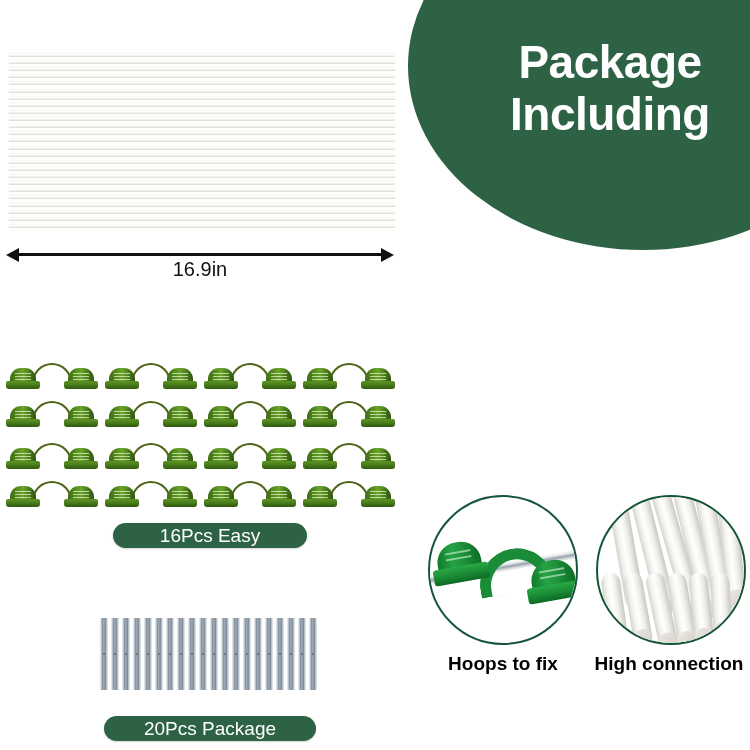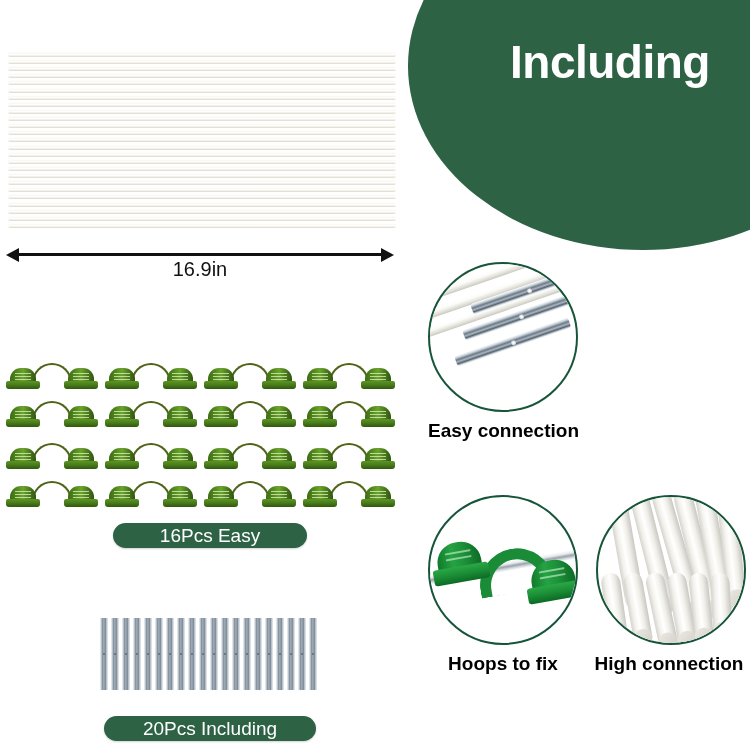--- a/index.html
+++ b/index.html
@@ -373,20 +373,21 @@
     background: linear-gradient(to bottom right, #eceae3 0%, #cfcdc6 100%);
   }
 </style>
 </head>
 <body>
 
 <div id="page">
 
   <div class="header-blob"></div>
   <div class="header-title">
+    <span class="line">Package</span>
     <span class="line">Including</span>
   </div>
 
   <div class="rod-stack" id="rod-stack">
       <div class="rod" style="top: 0px;"></div>
       <div class="rod" style="top: 7.12px;"></div>
       <div class="rod" style="top: 14.24px;"></div>
       <div class="rod" style="top: 21.36px;"></div>
       <div class="rod" style="top: 28.48px;"></div>
       <div class="rod" style="top: 35.6px;"></div>
@@ -782,39 +783,22 @@
       <div class="connector" style="left: 187px;">
         <span class="dot"></span>
       </div>
       <div class="connector" style="left: 198px;">
         <span class="dot"></span>
       </div>
       <div class="connector" style="left: 209px;">
         <span class="dot"></span>
       </div>
     </div>
-  <div class="pill pill-connects">20Pcs Including</div>
-
-  <div class="feature f-easy-connection">
-    <div class="feature-circle">
-      <div class="ec-rod" style="top:44px;"></div>
-      <div class="ec-rod" style="top:62px;"></div>
-      <div class="ec-rod" style="top:80px;"></div>
-      <div class="ec-sleeve" style="left:42px; top:40px;">
-          <span class="pin"></span>
-        </div>
-      <div class="ec-sleeve" style="left:34px; top:66px;">
-          <span class="pin"></span>
-        </div>
-      <div class="ec-sleeve" style="left:26px; top:92px;">
-          <span class="pin"></span>
-        </div>
-    </div>
-    <div class="feature-label">Easy connection</div>
-  </div>
+  <div class="pill pill-connects">20Pcs Package</div>
+
 
 
   <div class="feature f-easy-to-fix">
     <div class="feature-circle">
       <div class="etf-rod"></div>
       <div class="etf-arc"></div>
       <div class="etf-block" style="left:2px; top:50px;">
         <div class="cap">
             <i class="a"></i>
             <i class="b"></i>

